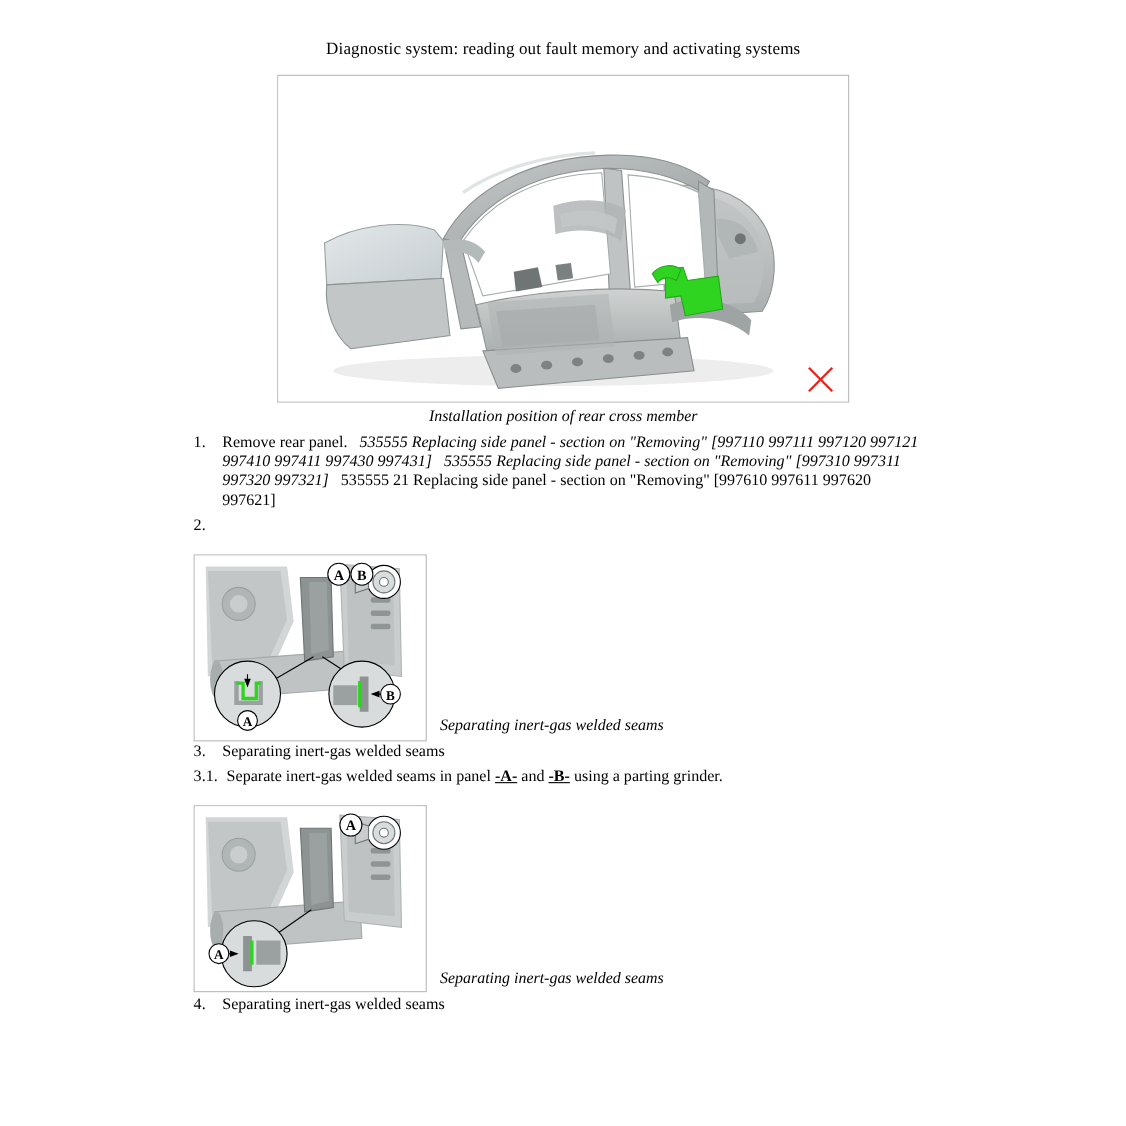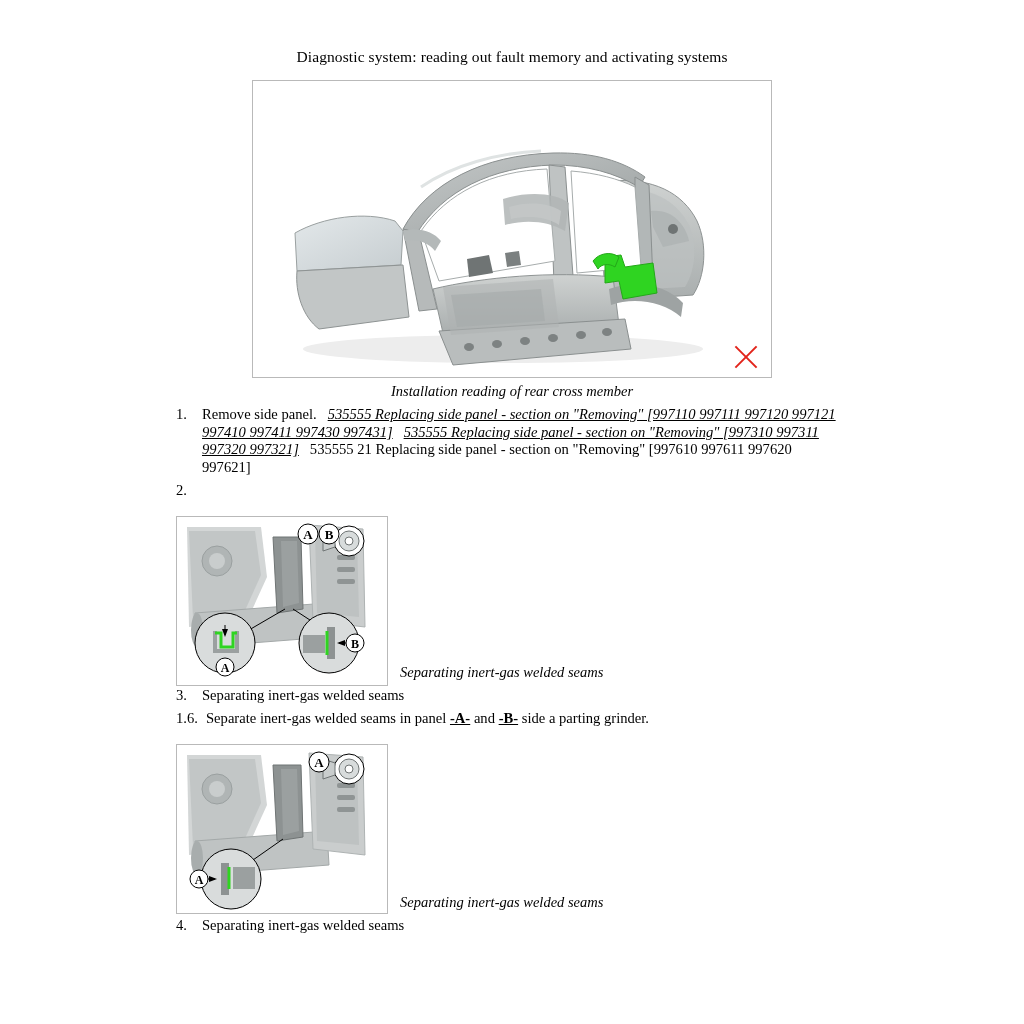--- a/index.html
+++ b/index.html
@@ -20,21 +20,21 @@
     width: 1024px;
     height: 1024px;
     box-sizing: border-box;
     padding: 0;
   }
 
   .doc-title {
     text-align: center;
     font-family: "Liberation Serif", serif;
     font-size: 15.5px;
-    margin-top: 48px;
+    margin-top: 36px;
     letter-spacing: 0.1px;
   }
 
   
   .fig1-wrap {
     margin: 14px auto 0 auto;
     width: 518px;
     height: 296px;
     border: 1px solid #b9b9b9;
     background: #ffffff;
@@ -90,21 +90,20 @@
     width: 26px;
     flex: 0 0 26px;
     text-align: left;
   }
   .step .body { flex: 1 1 auto; }
   .step-3 { padding-right: 300px; }
   .step-31 .num { width: 30px; flex: 0 0 30px; }
 
   .ref {
     font-style: italic;
-    text-decoration: underline;
   }
   .ref-plain { }
   .bold-u { font-weight: bold; text-decoration: underline; }
 
   
   .fig-tech {
     margin-left: 176px;
     border: 1px solid #b9b9b9;
     background: #ffffff;
     position: relative;
@@ -208,28 +207,28 @@
         <path d="M256,126 C276,120 296,122 308,130 L306,144 C294,136 276,134 258,138 Z" fill="#c3c7c7" opacity="0.9"></path>
 
         <path d="M150,150 C166,146 180,150 188,160 L182,170 C174,160 162,158 152,160 Z" fill="#b4b9b9"></path>
 
         <path d="M168,106 C200,84 244,72 288,70" fill="none" stroke="#dfe3e3" stroke-width="3"></path>
       </svg>
     </div>
     <div class="red-x"></div>
   </div>
 
-  <div class="caption">Installation reading of rear cross member</div>
+  <div class="caption">Installation position of rear cross member</div>
 
   <div class="steps">
 
     <div class="step step-1">
       <span class="num">1.</span>
       <span class="body">
-        <span>Remove side panel.</span>
+        <span>Remove rear panel.</span>
         &nbsp;&nbsp;<span class="ref">535555 Replacing side panel - section on "Removing" [997110 997111 997120 997121 997410 997411 997430 997431]</span>
         &nbsp;&nbsp;<span class="ref">535555 Replacing side panel - section on "Removing" [997310 997311 997320 997321]</span>
         &nbsp;&nbsp;<span class="ref-plain">535555 21 Replacing side panel - section on "Removing" [997610 997611 997620 997621]</span>
       </span>
     </div>
 
     <div class="step step-2">
       <span class="num">2.</span>
     </div>
 
@@ -296,27 +295,27 @@
   <div class="cap-tech">Separating inert-gas welded seams</div>
 
   <div class="steps">
 
     <div class="step step-3">
       <span class="num">3.</span>
       <span class="body">Separating inert-gas welded seams</span>
     </div>
 
     <div class="step step-31">
-      <span class="num">1.6.</span>
+      <span class="num">3.1.</span>
       <span class="body">
         <span>Separate inert-gas welded seams in panel</span>
         <span class="bold-u">-A-</span>
         <span>and</span>
         <span class="bold-u">-B-</span>
-        <span>side a parting grinder.</span>
+        <span>using a parting grinder.</span>
       </span>
     </div>
 
   </div>
 
   <div class="fig-tech fig3">
     <svg width="208" height="166" viewBox="0 0 208 166">
       <rect x="0" y="0" width="208" height="166" fill="#ffffff"></rect>
       <path d="M10,10 L84,10 L90,60 L70,104 L12,110 Z" fill="#d3d6d6"></path>
       <path d="M12,14 L78,14 L84,58 L66,98 L16,102 Z" fill="#c2c6c6"></path>

